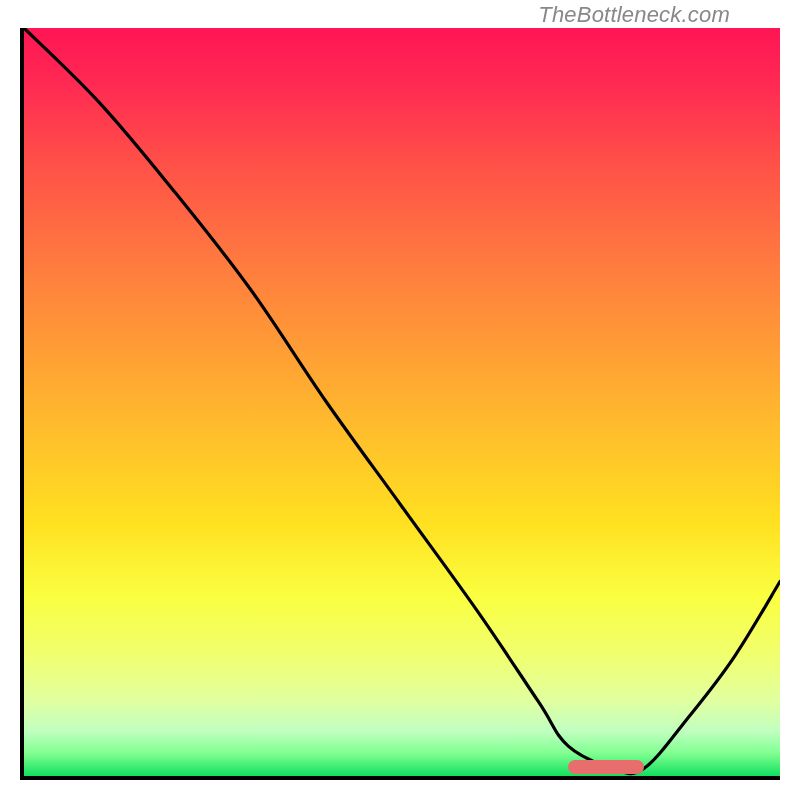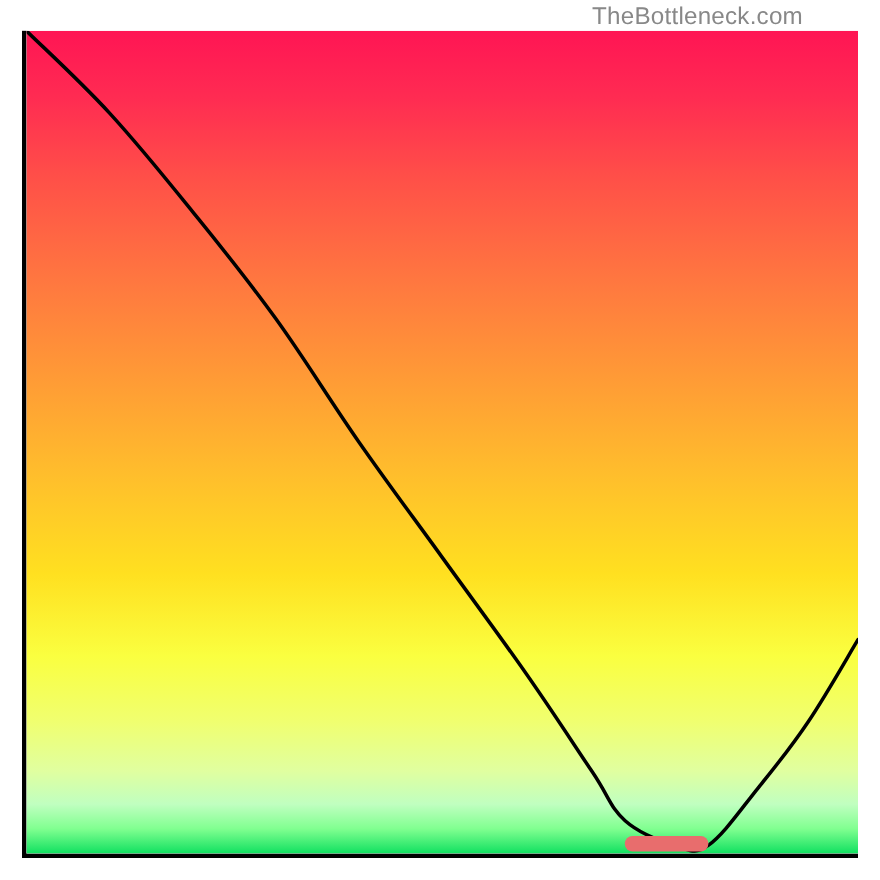--- a/index.html
+++ b/index.html
@@ -7,20 +7,21 @@
     padding: 0;
     width: 800px;
     height: 800px;
     background: #ffffff;
     overflow: hidden;
   }
   .chart-wrap {
     position: relative;
     width: 740px;
     height: 800px;
+    font-style: italic;
   }
   .plot-area {
     position: absolute;
     left: 20px;
     top: 28px;
     width: 760px;
     height: 752px;
     border-left: 4px solid #000;
     border-bottom: 4px solid #000;
     box-sizing: border-box;

